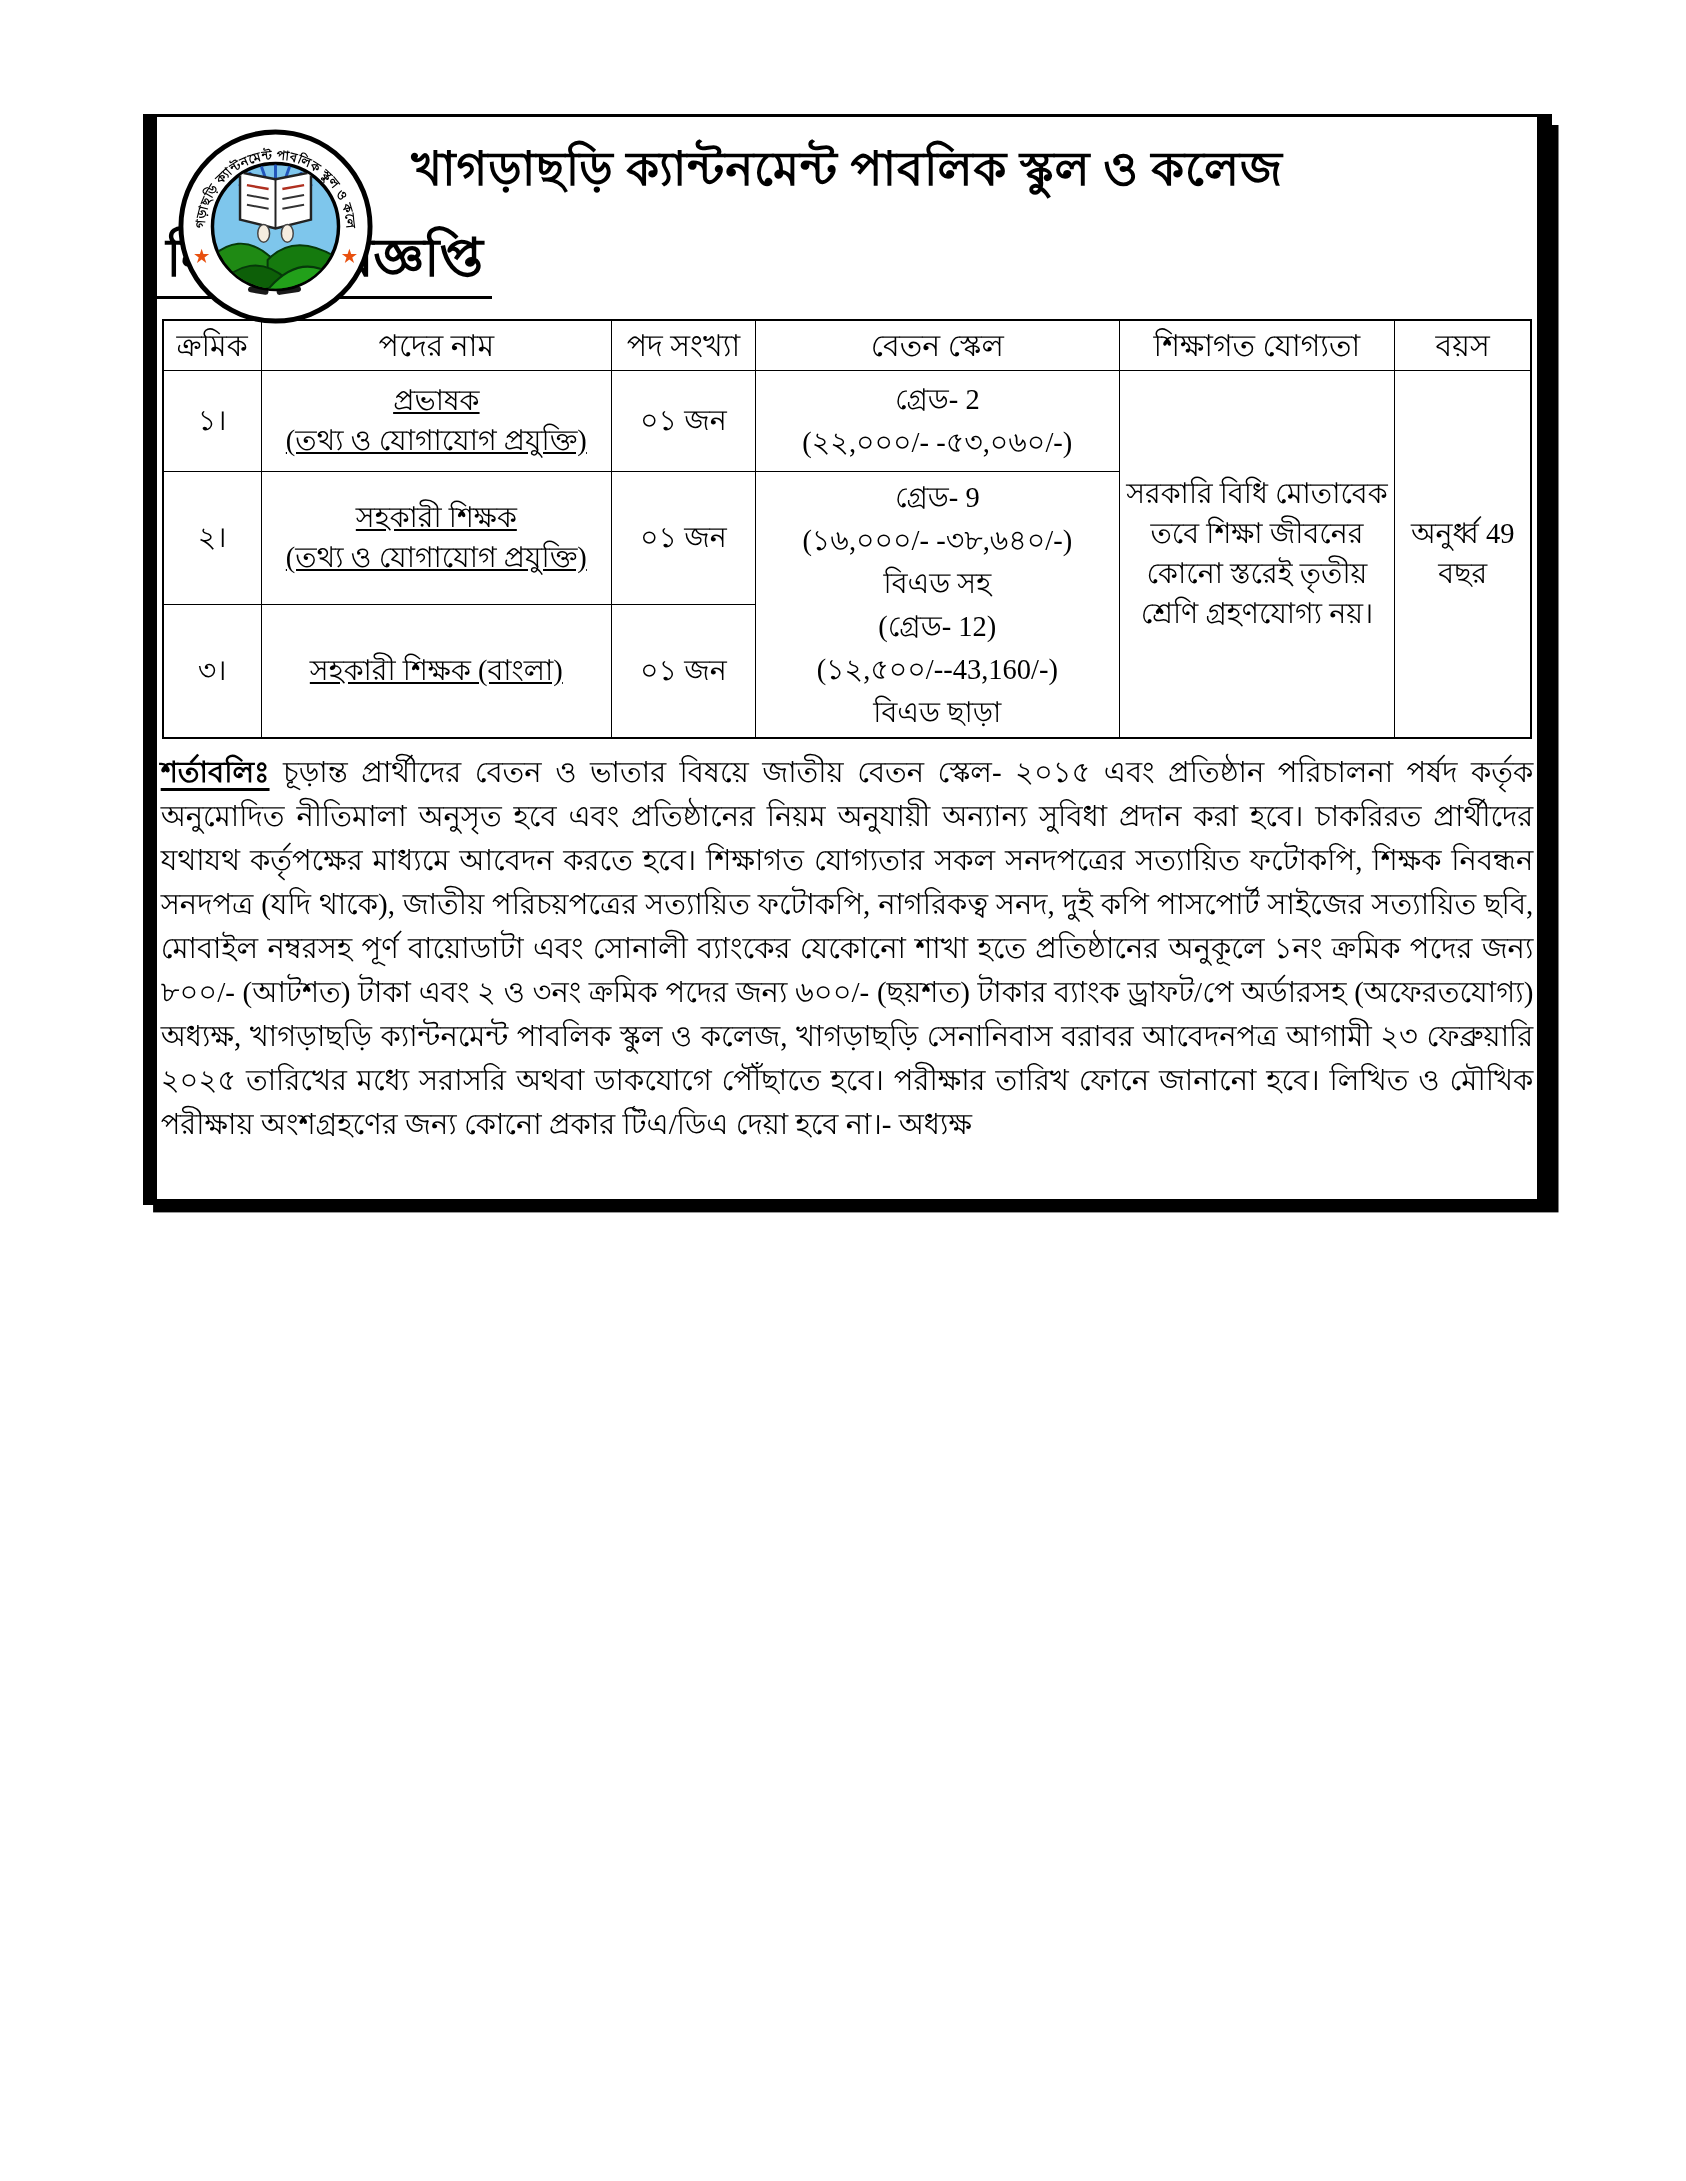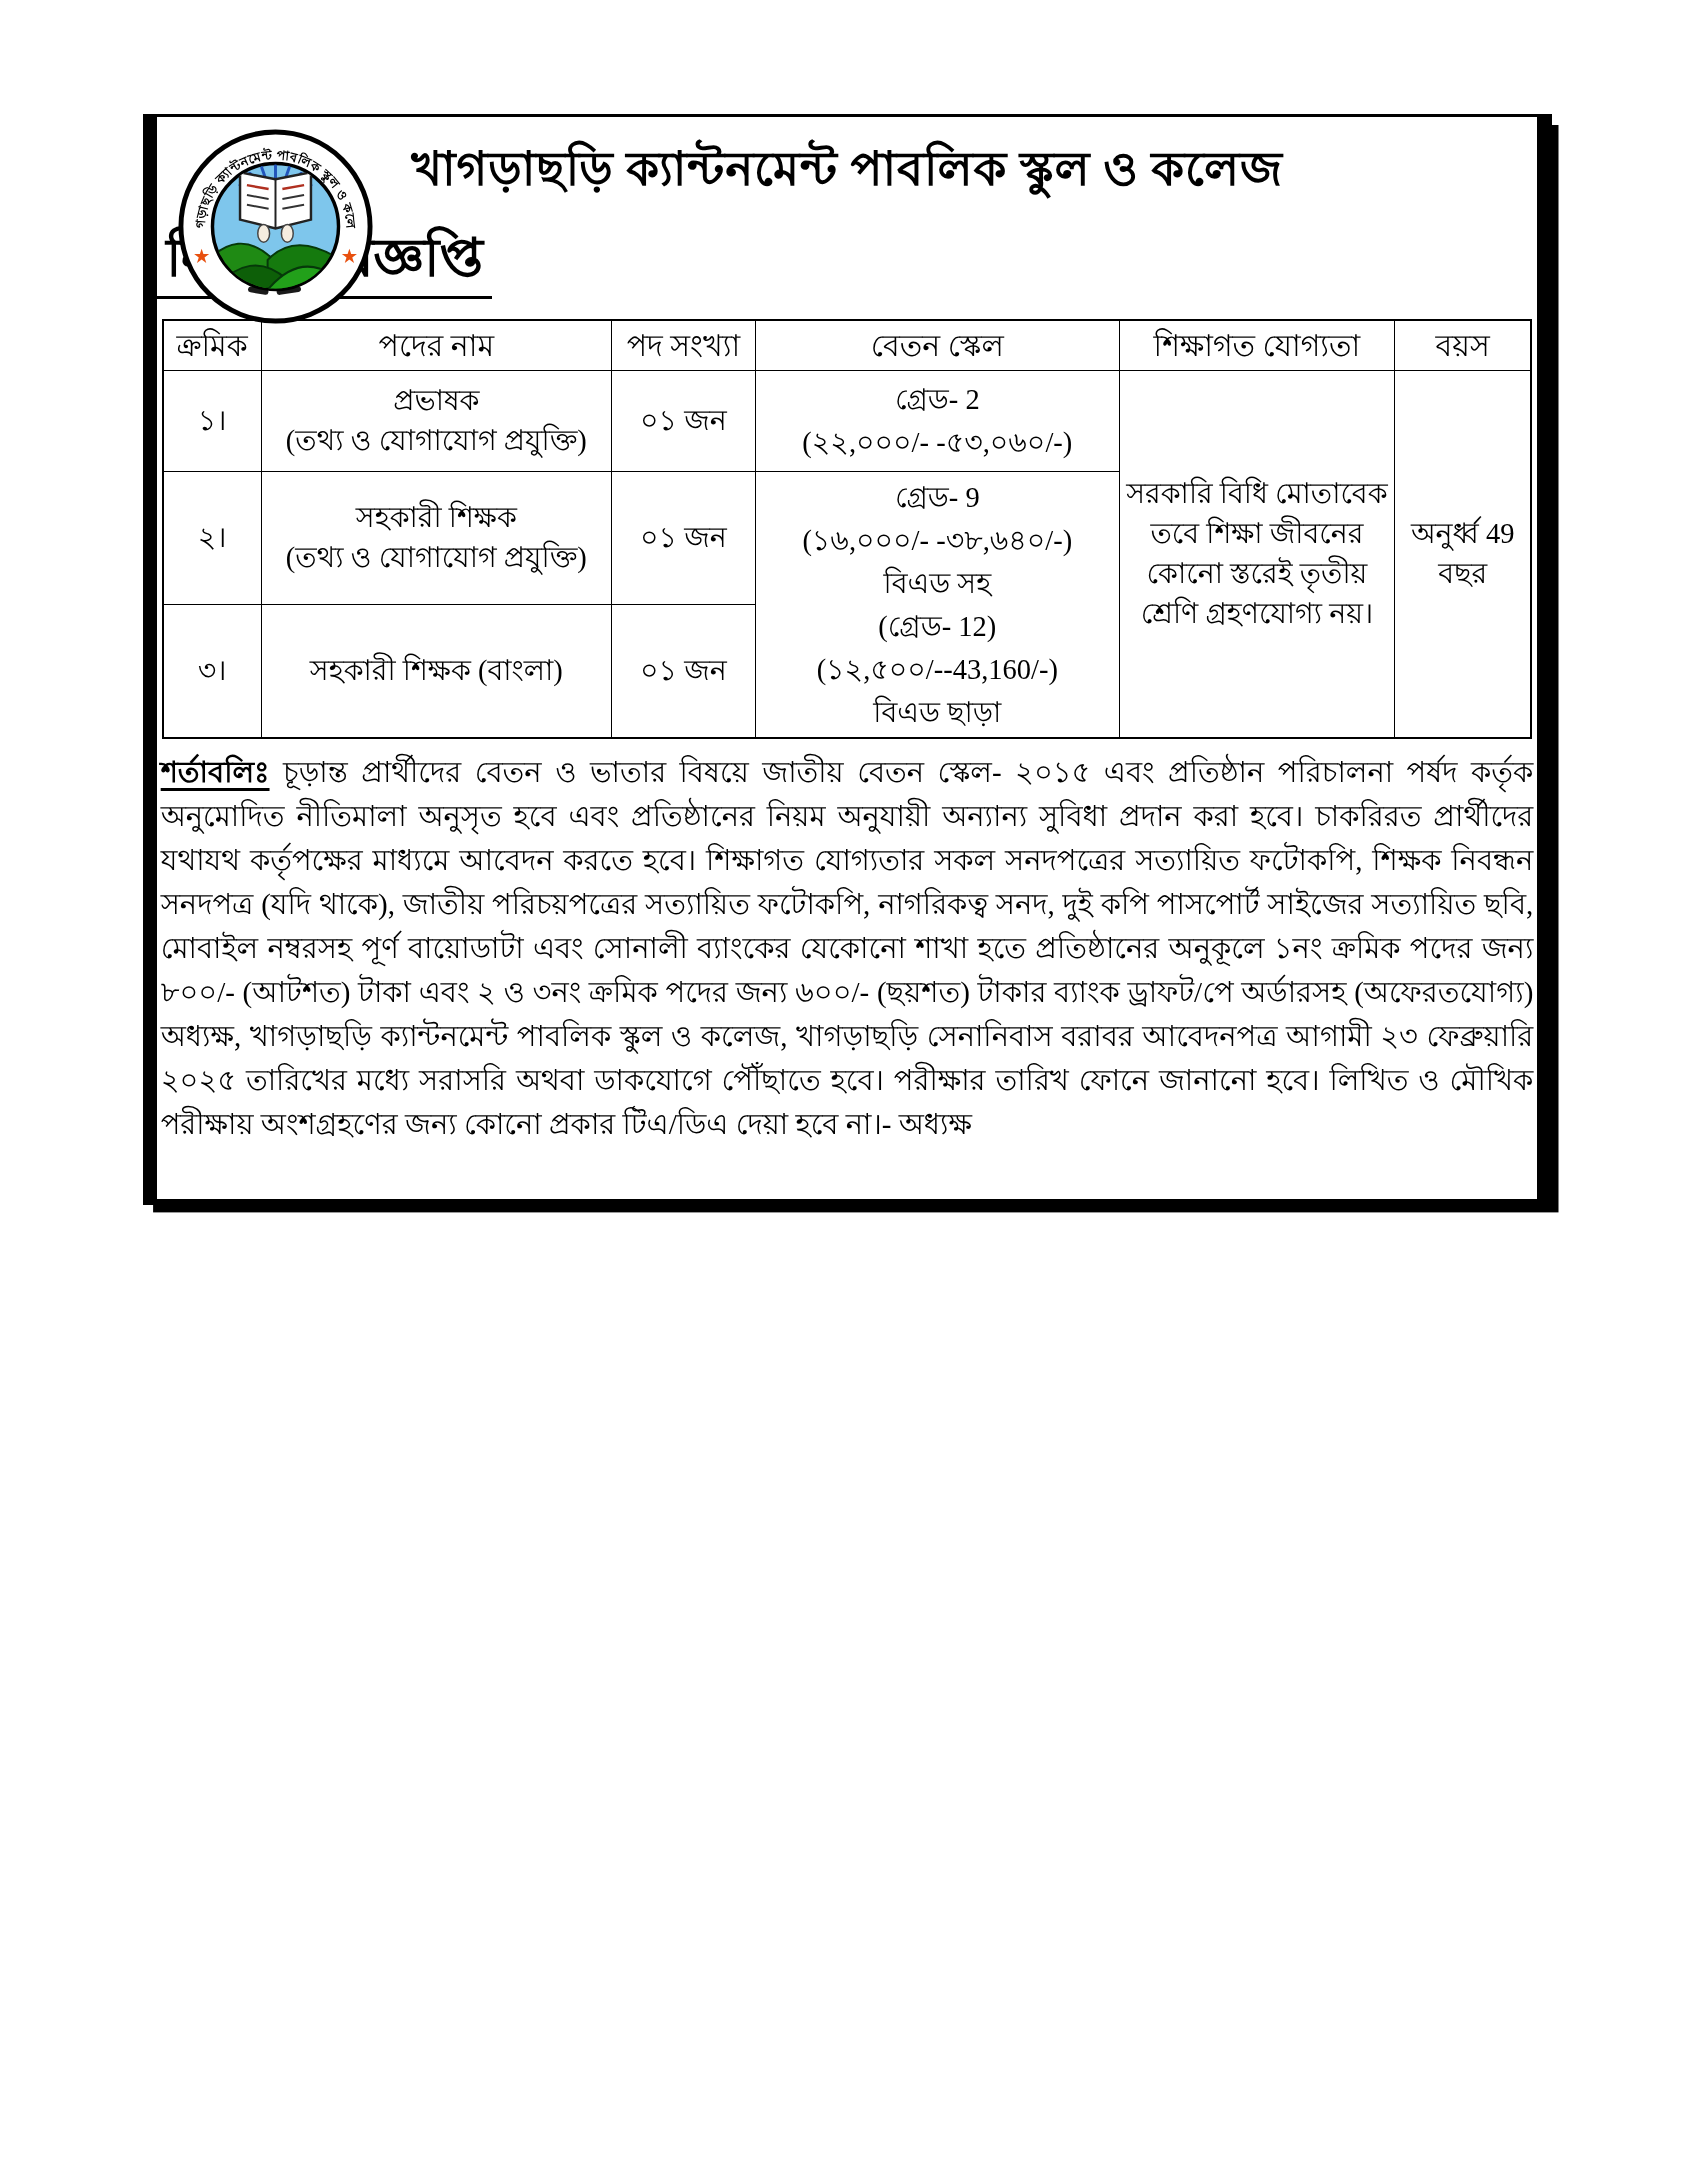--- a/index.html
+++ b/index.html
@@ -49,21 +49,21 @@
     line-height: 40px;
     text-align: center;
     vertical-align: middle;
     padding: 1.8px 5.5px;
     overflow: hidden;
   }
   tr.head-row td { height: 50px; font-size: 30px; }
   tr.row-1 td { height: 101px; }
   tr.row-2 td { height: 133px; }
   tr.row-3 td { height: 134px; }
-  td.post-cell { text-align: left; padding-left: 12px; }
+  td.post-cell { text-align: left; padding-left: 12px; text-decoration: underline; }
   .cell-line { display: block; }
   .pay-line  { display: block; line-height: 43px; }
 
   .conditions {
     margin: 11px 3.7px 0 3.7px;
     font-size: 29px;
     line-height: 44px;
     text-align: justify;
   }
   .cond-label {

